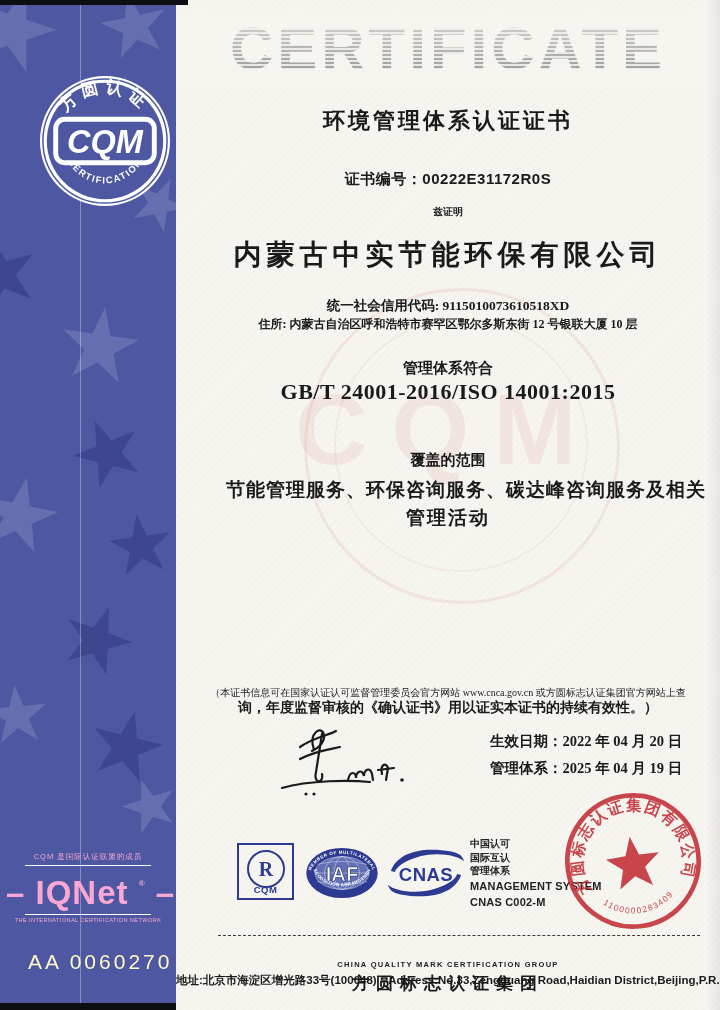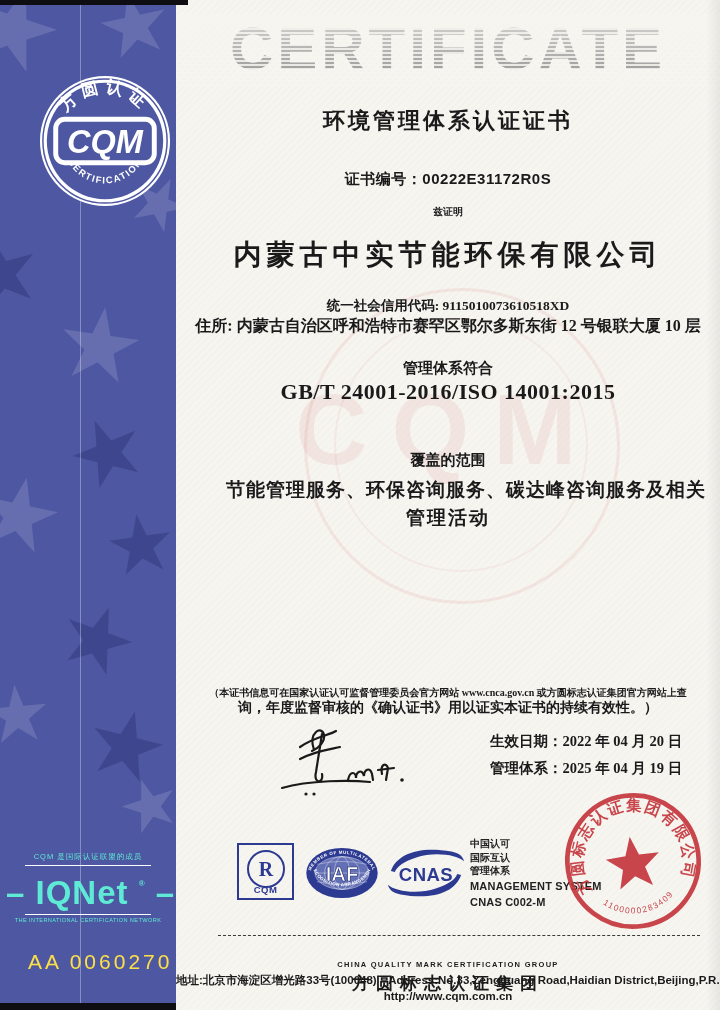--- a/index.html
+++ b/index.html
@@ -24,54 +24,54 @@
   .s6{font-size:88px;left:68px;top:408px;transform:rotate(-22deg);}
   .s7{font-size:98px;left:-25px;top:465px;transform:rotate(12deg);}
   .s8{font-size:80px;left:105px;top:505px;transform:rotate(-8deg);}
   .s9{font-size:88px;left:58px;top:595px;transform:rotate(20deg);}
   .s10{font-size:78px;left:-18px;top:675px;transform:rotate(-5deg);}
   .s11{font-size:92px;left:85px;top:700px;transform:rotate(14deg);}
   .s12{font-size:70px;left:118px;top:770px;transform:rotate(-18deg);}
 
   .cqm-logo{position:absolute;left:36px;top:72px;width:138px;height:138px;}
 
-  .iqnet{position:absolute;left:6px;top:852px;width:164px;text-align:center;color:#5eead4;}
+  .iqnet{position:absolute;left:6px;top:852px;width:164px;text-align:center;color:#f9a8d4;}
   .iqnet-member{font-size:7.5px;letter-spacing:1px;white-space:nowrap;}
   .iqnet-rule{width:126px;height:1px;background:#fff;margin:3px auto 0 auto;}
   .iqnet-name-row{margin-top:0px;font-weight:bold;font-size:33px;letter-spacing:1px;line-height:36px;white-space:nowrap;}
   .iqnet-dash{font-weight:bold;}
   .iqnet-reg{font-size:8px;vertical-align:18px;}
   .iqnet-tagline{font-size:5.6px;letter-spacing:.4px;margin-top:2px;white-space:nowrap;}
   .band-serial{position:absolute;left:28px;top:950px;font-size:21px;letter-spacing:3px;
-        color:#fde047;font-family:"Liberation Sans",sans-serif;white-space:nowrap;}
+        color:#fef9c3;font-family:"Liberation Sans",sans-serif;white-space:nowrap;}
 
   
   .main{position:absolute;left:176px;top:0;width:544px;height:1010px;text-align:center;color:#1a1a1a;}
   .abs{position:absolute;left:0;right:0;}
 
   .ghost-wrap{top:14px;height:74px;}
   .ghost{font:700 60px "Liberation Sans",sans-serif;letter-spacing:4px;color:#8f8f8f;opacity:.8;white-space:nowrap;}
   .ghost-wrap::after{content:"";position:absolute;inset:0;
      background:repeating-linear-gradient(to bottom,rgba(247,245,240,0) 0 2px,rgba(247,245,240,.85) 2px 4px),
                 linear-gradient(to bottom,rgba(247,245,240,.65),rgba(247,245,240,0) 72%);}
 
   .cert-title{top:106px;font-size:22px;font-weight:700;letter-spacing:3px;}
   .cert-no{top:170px;font-size:15px;font-weight:700;letter-spacing:.5px;}
   .certify{top:205px;font-size:10px;font-weight:700;}
   .company{top:236px;font-size:28px;font-weight:700;letter-spacing:5px;font-family:"Liberation Serif",serif;}
   .kai{font-family:"Liberation Serif","DejaVu Serif",serif;}
   .credit{top:297px;font-size:13.5px;font-weight:600;}
-  .addr1{top:316px;font-size:16px;font-weight:600;}
+  .addr1{top:316px;font-size:12px;font-weight:600;}
   .addr2{top:334px;font-size:13.5px;font-weight:600;}
   .conform{top:359px;font-size:15px;font-weight:700;}
   .standard{top:379px;font-size:22px;font-weight:700;font-family:"Liberation Serif",serif;letter-spacing:.5px;}
   .scope-label{top:451px;font-size:15px;font-weight:700;}
   .scope1{top:477px;font-size:19px;font-weight:600;letter-spacing:1px;margin-left:36px;}
   .scope2{top:505px;font-size:19px;font-weight:600;letter-spacing:2px;}
-  .disc1{top:686px;font-size:10px;font-weight:700;letter-spacing:0;}
+  .disc1{top:686px;font-size:10px;font-weight:400;letter-spacing:0;}
   .disc2{top:699px;font-size:14px;font-weight:600;}
 
   
   .wm-ring{position:absolute;border-radius:50%;}
   .wm1{left:128px;top:288px;width:310px;height:310px;border:3px solid rgba(205,80,80,.10);}
   .wm2{left:158px;top:318px;width:250px;height:250px;border:2px solid rgba(205,80,80,.07);}
   .wm-text{position:absolute;left:0;right:0;top:372px;font-size:100px;font-weight:800;
      letter-spacing:24px;color:rgba(200,70,70,.085);font-family:"Liberation Sans",sans-serif;}
 
   .signature{position:absolute;left:94px;top:720px;width:160px;height:88px;}
@@ -272,17 +272,16 @@
       </text>
       <text font-size="9" fill="#c4333a" letter-spacing="1.5">
         <textPath href="#stampSerial" startOffset="50%" text-anchor="middle">1100000283409</textPath>
       </text>
     </svg>
 
     <div class="foot-rule"></div>
     <div class="abs group-cn">方圆标志认证集团</div>
     <div class="abs group-en">CHINA QUALITY MARK CERTIFICATION GROUP</div>
     <div class="abs foot-addr">地址:北京市海淀区增光路33号(100048)　Address:No.33,Zengguang Road,Haidian District,Beijing,P.R. China(100048)</div>
-    <div class="abs foot-url">http://www.cqm.com.cn</div>
   </div>
 
   <div class="edge-right"></div>
 </div>
 
 </body></html>

